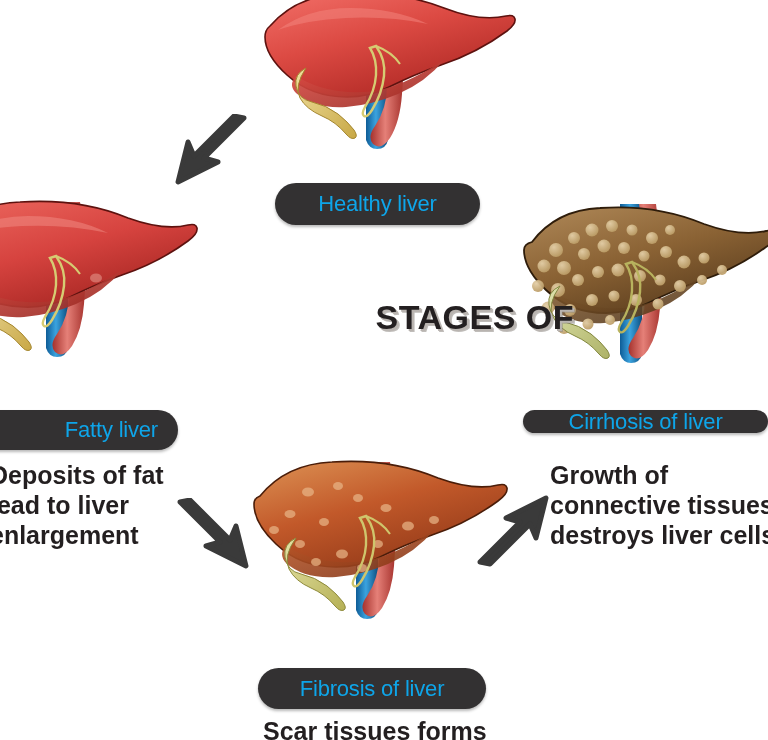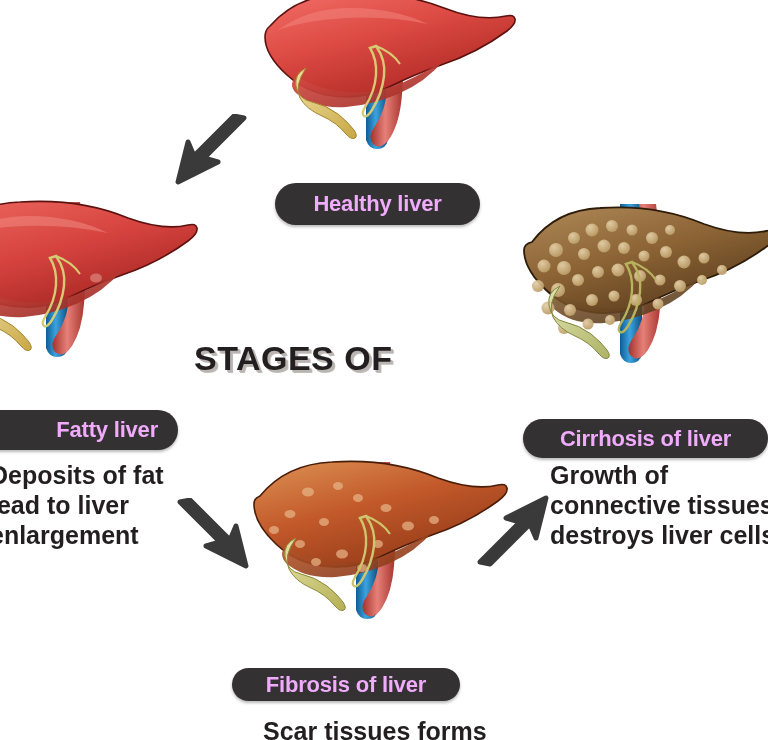--- a/index.html
+++ b/index.html
@@ -5,45 +5,44 @@
   html,body{margin:0;padding:0;}
   body{
     width:768px;height:740px;overflow:hidden;background:#fff;
     font-family:"Liberation Sans", sans-serif;
     position:relative;
   }
   .stage-wrap{position:absolute;}
 
   
   .pill{
-    position:absolute;background:#333132;color:#f0abfc;border-radius:999px;
-    font-weight:bold;white-space:nowrap;display:flex;align-items:center;
+    position:absolute;background:#333132;color:#0ea5e9;border-radius:999px;
+    font-weight:normal;white-space:nowrap;display:flex;align-items:center;
     justify-content:center;letter-spacing:-0.2px;
     box-shadow:0 2px 3px rgba(0,0,0,.28);
   }
   #pill-healthy{left:275px;top:183px;width:205px;height:42px;font-size:22px;}
   #pill-fatty{left:-22px;top:410px;width:200px;height:40px;font-size:22px;justify-content:flex-end;padding-right:20px;box-sizing:border-box;}
-  #pill-cirrhosis{left:523px;top:410px;width:245px;height:39px;font-size:22px;margin-top:9px;}
-  #pill-fibrosis{left:232px;top:668px;width:228px;height:33px;font-size:22px;}
+  #pill-cirrhosis{left:523px;top:410px;width:245px;height:23px;font-size:22px;}
+  #pill-fibrosis{left:258px;top:668px;width:228px;height:41px;font-size:22px;}
 
   
   .desc{
     position:absolute;color:#231f20;font-weight:bold;
     font-size:25px;line-height:30px;white-space:nowrap;
   }
   #desc-fatty{left:-10px;top:460px;text-align:left;}
   #desc-cirrhosis{left:550px;top:460px;text-align:left;}
   #desc-fibrosis{left:263px;top:716px;text-align:left;}
 
   
   #title{
-    position:absolute;left:194px;top:300px;width:380px;text-align:left;
+    position:absolute;left:194px;top:300px;width:380px;text-align:right;
     font-weight:bold;color:#231f20;letter-spacing:0.5px;line-height:1.02;
     text-shadow:2px 2px 0 #b9b4b0, 3px 3px 0 rgba(140,135,130,.55);
-    margin-top:41px;
   }
   #title .l1{font-size:34px;display:block;}
   #title .l2{font-size:40px;display:block;}
 
   
   .arrow{position:absolute;}
 
   
   .liver-svg{display:block;}
 </style>

